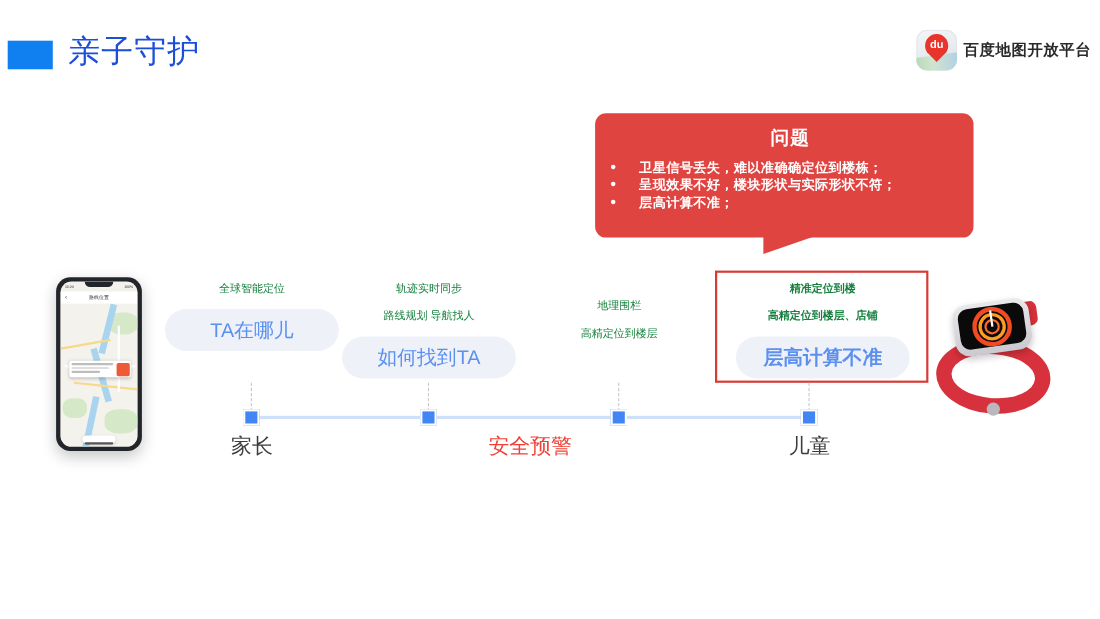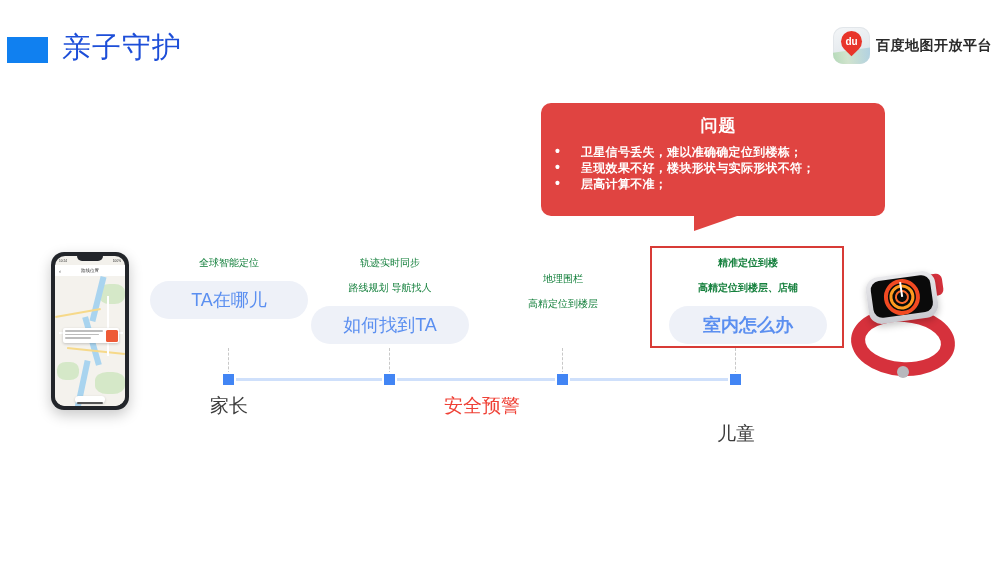--- a/index.html
+++ b/index.html
@@ -492,38 +492,38 @@
   </div>
 
   <div class="col" style="left:465px;margin-top:16px;">
     <div class="col-line1">地理围栏</div>
     <div class="col-line2">高精定位到楼层</div>
   </div>
 
   <div class="col" style="left:650px;font-weight:bold;">
     <div class="col-line1">精准定位到楼</div>
     <div class="col-line2">高精定位到楼层、店铺</div>
-    <div class="pill">室内怎么办</div>
+    <div class="pill">层高计算不准</div>
   </div>
   <div class="col-highlight"></div>
 
   <div class="tl-dotted" style="left:228px; top:348px; height:26px;"></div>
   <div class="tl-dotted" style="left:389px; top:348px; height:26px;"></div>
   <div class="tl-dotted" style="left:562px; top:348px; height:26px;"></div>
   <div class="tl-dotted" style="left:735px; top:348px; height:26px;"></div>
 
   <div class="tl-line"></div>
   <div class="tl-node" style="left:221px;"></div>
   <div class="tl-node" style="left:382px;"></div>
   <div class="tl-node" style="left:555px;"></div>
   <div class="tl-node" style="left:728px;"></div>
 
   <div class="tl-label" style="left:229px;">家长</div>
   <div class="tl-label accent" style="left:482px;">安全预警</div>
-  <div class="tl-label" style="left:736px;margin-top:28px;">儿童</div>
+  <div class="tl-label" style="left:736px;">儿童</div>
 
   <div class="phone">
     <div class="phone-screen">
       <div class="phone-notch"></div>
       <div class="phone-status">
         <span>10:24</span>
         <span>100%</span>
       </div>
       <div class="phone-navbar">
         <span class="phone-back">‹</span>

